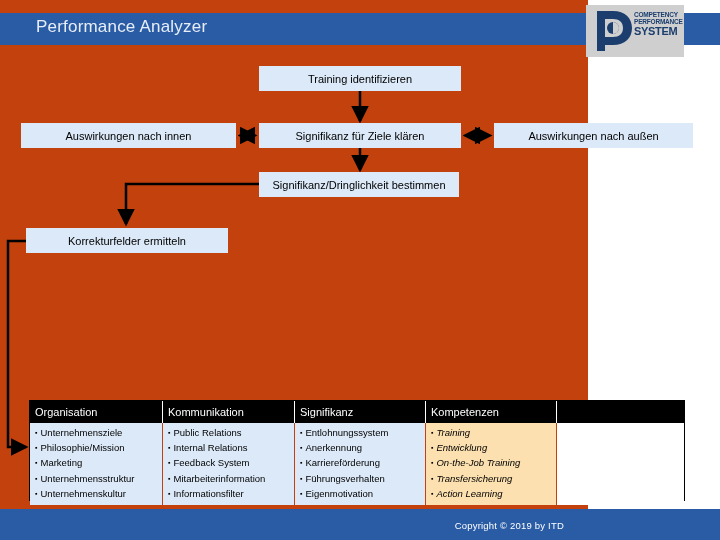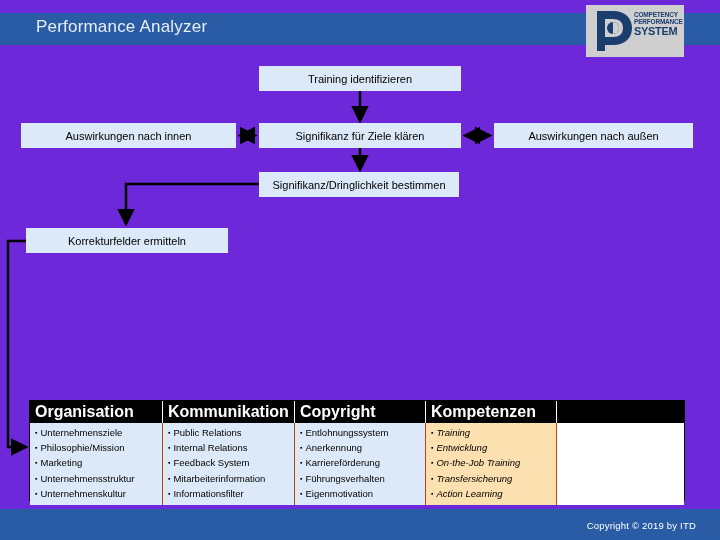--- a/index.html
+++ b/index.html
@@ -11,23 +11,23 @@
   }
 
   body {
     background: #ffffff;
     font-family: "Liberation Sans", sans-serif;
     position: relative;
   }
 
   .slide {
     position: relative;
-    width: 720px;
+    width: 588px;
     height: 540px;
-    background: #6d28d9;
+    background: #c2410c;
   }
 
   
   .header-bar {
     position: absolute;
     left: 0;
     top: 13px;
     width: 720px;
     height: 32px;
     background: #2A5CA5;
@@ -119,22 +119,22 @@
     display: flex;
     height: 22px;
     background: #000000;
   }
   .matrix-body {
     display: flex;
     flex: 1;
   }
   .mh-cell {
     color: #ffffff;
-    font-size: 16px;
-    font-weight: bold;
+    font-size: 11px;
+    font-weight: normal;
     display: flex;
     align-items: center;
     padding-left: 5px;
     background: #000000;
     border-right: 1px solid #ffffff;
     white-space: nowrap;
     overflow: hidden;
   }
   .mh-cell:last-child { border-right: none; }
 
@@ -239,21 +239,21 @@
   <div class="fbox" id="box-innen">Auswirkungen nach innen</div>
   <div class="fbox" id="box-signifikanz">Signifikanz für Ziele klären</div>
   <div class="fbox" id="box-aussen">Auswirkungen nach außen</div>
   <div class="fbox" id="box-wichtig">Signifikanz/Dringlichkeit bestimmen</div>
   <div class="fbox" id="box-korrektur">Korrekturfelder ermitteln</div>
 
   <div class="matrix">
     <div class="matrix-head">
       <div class="mh-cell col-1">Organisation</div>
       <div class="mh-cell col-2">Kommunikation</div>
-      <div class="mh-cell col-3">Copyright</div>
+      <div class="mh-cell col-3">Signifikanz</div>
       <div class="mh-cell col-4">Kompetenzen</div>
       <div class="mh-cell col-5">Support</div>
     </div>
     <div class="matrix-body">
       <div class="mb-cell col-1 tint-blue">
         <ul>
             <li>Unternehmensziele</li>
             <li>Philosophie/Mission</li>
             <li>Marketing</li>
             <li>Unternehmensstruktur</li>

